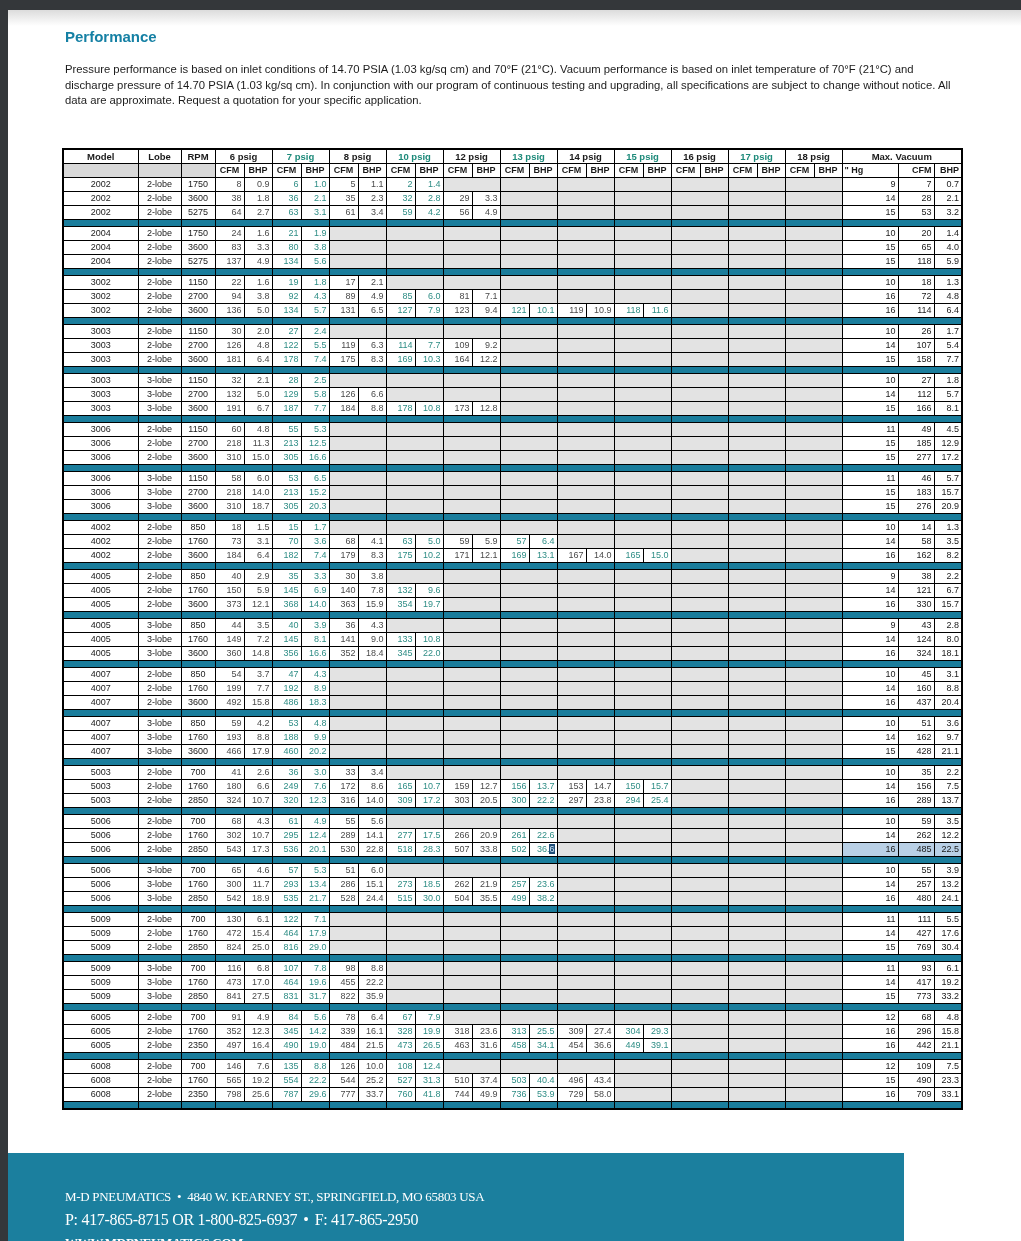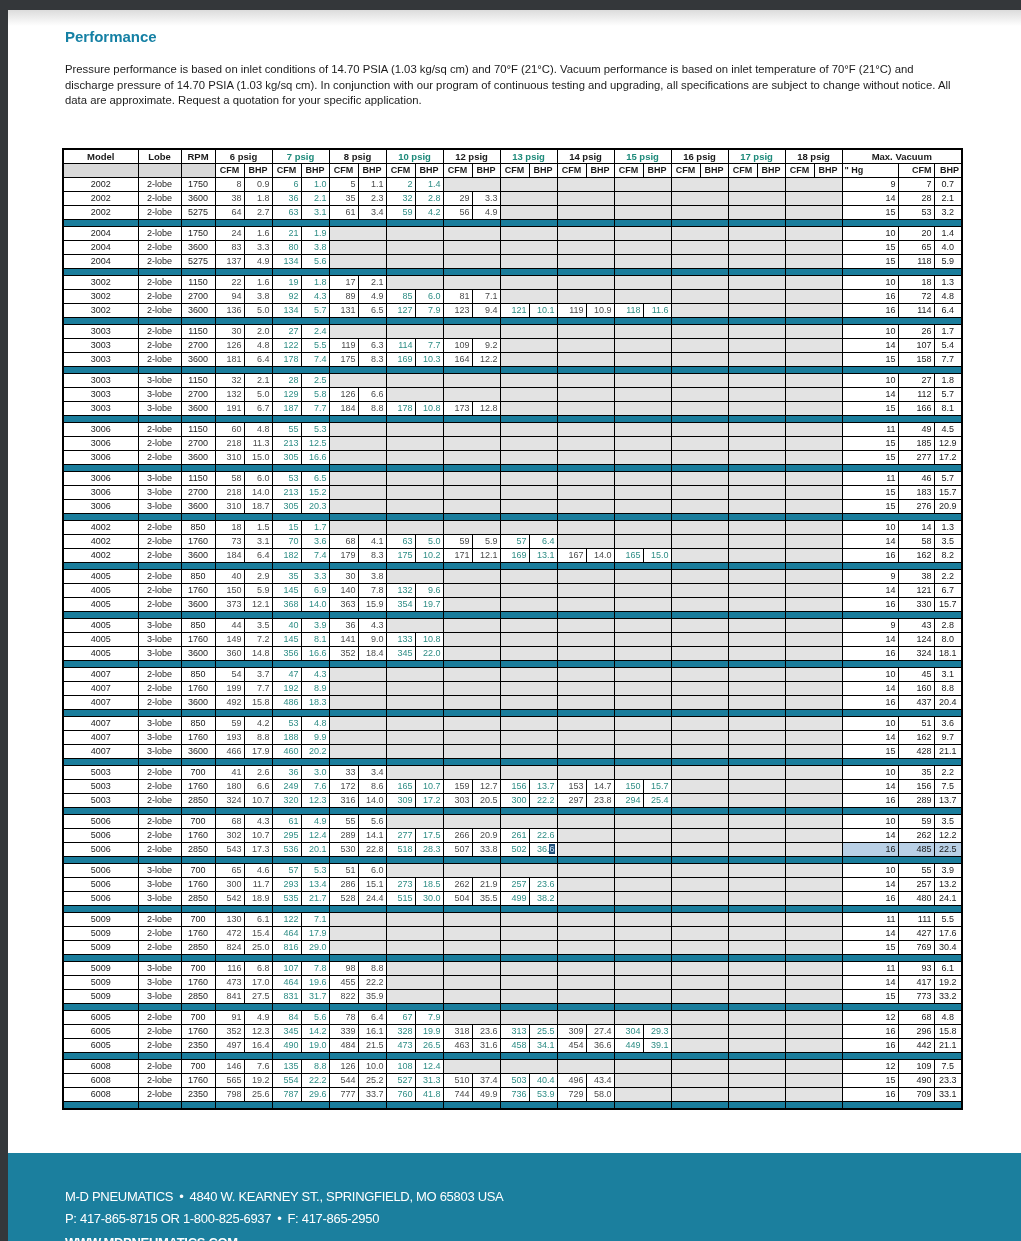--- a/index.html
+++ b/index.html
@@ -30,32 +30,32 @@
   td.gray{background:#d9d9d9;}
   td.model{text-align:center;color:#1a1a1a;}
   td.lobe{text-align:center;color:#1a1a1a;}
   td.rpm{text-align:center;color:#1a1a1a;margin-top:41px;}
   td.num{text-align:right;}
   td.tealnum{color:#2e8d85;}
   td.empty{background:#e3e3e3;}
   tr.sep td{height:6px;line-height:6px;background:#1a7d9c;padding:0;}
   td.vhg{text-align:right;color:#1a1a1a;}
   td.vcfm{text-align:right;color:#1a1a1a;}
-  td.vbhp{text-align:center;color:#1a1a1a;}
+  td.vbhp{text-align:right;color:#1a1a1a;}
   td.bl-hidden{border-left-style:hidden;}
   td.vh{font-weight:bold;color:#1a1a1a;font-size:9px;}
   td.sel{background:#b9d0e6;}
   span.sel-dark{background:#1f4e79;color:#cfe3f3;}
   
   .footer{
-    position:absolute;left:8px;top:1153px;width:1013px;height:88px;background:#1b7f9e;
-    color:#ffffff;overflow:hidden;
+    position:absolute;left:8px;top:1153px;width:896px;height:88px;background:#1b7f9e;
+    color:#ffffff;overflow:hidden;font-family:Liberation Serif, serif;
   }
   .footer .f1{position:absolute;left:57px;top:36px;font-size:13px;letter-spacing:-0.3px;}
-  .footer .f2{position:absolute;left:57px;top:58px;font-size:13px;letter-spacing:-0.3px;}
+  .footer .f2{position:absolute;left:57px;top:58px;font-size:16px;letter-spacing:-0.3px;}
   .footer .f3{position:absolute;left:57px;top:82px;font-size:13px;font-weight:bold;letter-spacing:-0.3px;}
   .bullet{padding:0 6px;}
 </style>
 </head>
 <body>
 
 <div class="top-bar"></div>
 <div class="left-bar"></div>
 
 <div class="page">

